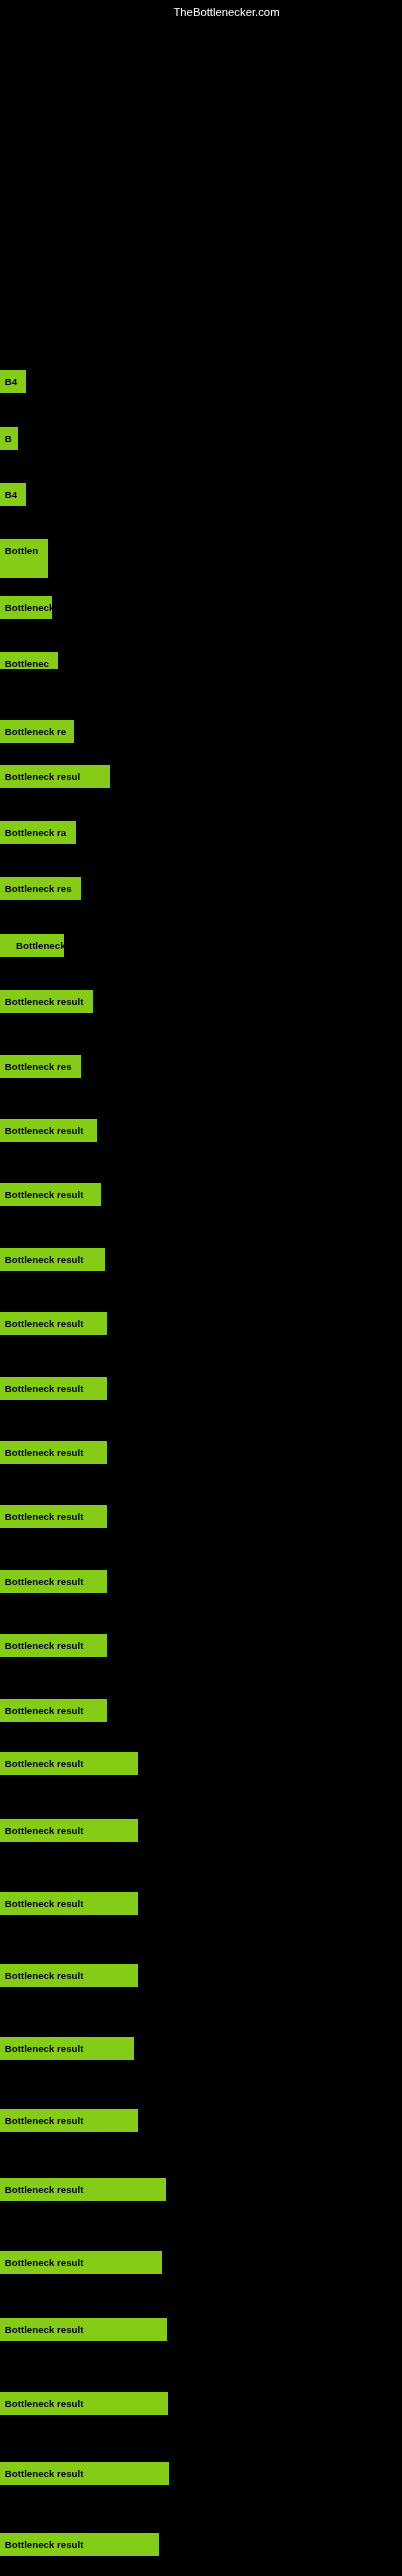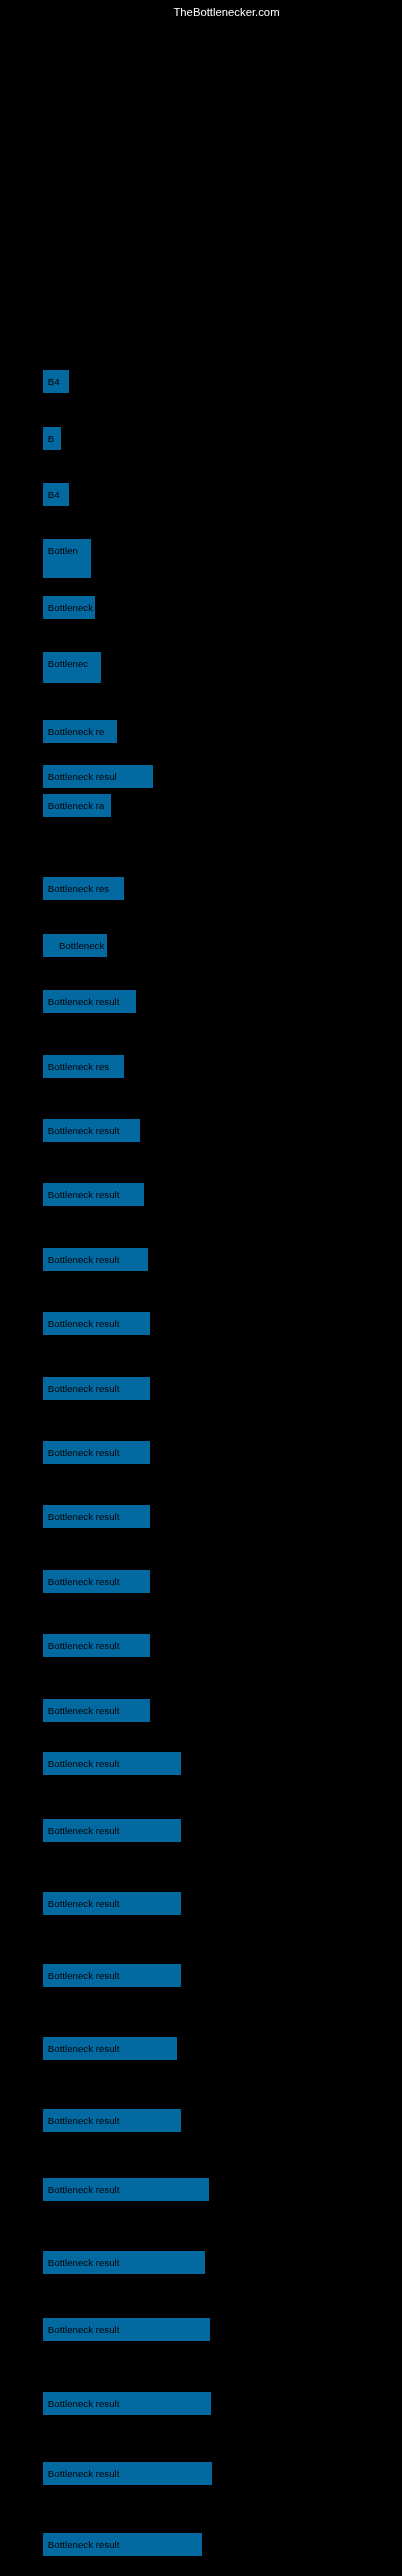--- a/index.html
+++ b/index.html
@@ -19,46 +19,45 @@
       transform: translateX(-50%);
       color: #fff;
       font-size: 11.3px;
       white-space: nowrap;
       margin-left: 25px;
     }
 
     .bottleneck-item {
       position: absolute;
       left: 0;
-      background-color: #0369a1;
+      background-color: #84cc16;
       color: #000;
       font-size: 9.7px;
-      font-weight: normal;
+      font-weight: bold;
       padding: 1.6px 4.8px;
       display: inline-block;
       white-space: nowrap;
       overflow: hidden;
-      margin-left: 43px;
     }
   </style>
 </head>
 <body>
 
 <span class="site-title">TheBottlenecker.com</span>
 
 <div id="items-container">
     <div class="bottleneck-item" style="top: 370px; width: 26px; height: 22.5px; line-height: 19.3px;">B4</div>
     <div class="bottleneck-item" style="top: 427px; width: 17.7px; height: 22.5px; line-height: 19.3px;">B</div>
     <div class="bottleneck-item" style="top: 483px; width: 26px; height: 22.5px; line-height: 19.3px;">B4</div>
     <div class="bottleneck-item" style="top: 539px; width: 48px; height: 39px; line-height: 19.3px;">Bottlen</div>
     <div class="bottleneck-item" style="top: 596px; width: 52px; height: 22.5px; line-height: 19.3px;">Bottleneck r</div>
-    <div class="bottleneck-item" style="top: 652px; width: 58px; height: 31px; line-height: 19.3px;">Bottlenec</div>
+    <div class="bottleneck-item" style="top: 652px; width: 58px; height: 17px; line-height: 19.3px;">Bottlenec</div>
     <div class="bottleneck-item" style="top: 720px; width: 74px; height: 23px; line-height: 19.3px;">Bottleneck re</div>
     <div class="bottleneck-item" style="top: 765px; width: 110px; height: 22.5px; line-height: 19.3px;">Bottleneck resul</div>
-    <div class="bottleneck-item" style="top: 794px; width: 68px; height: 22.5px; line-height: 19.3px;">Bottleneck ra</div>
+    <div class="bottleneck-item" style="top: 821px; width: 76px; height: 22.5px; line-height: 19.3px;">Bottleneck ra</div>
     <div class="bottleneck-item" style="top: 877px; width: 81px; height: 22.5px; line-height: 19.3px;">Bottleneck res</div>
     <div class="bottleneck-item" style="top: 934px; width: 64px; height: 22.5px; line-height: 19.3px; padding-left: 16px;">Bottleneck</div>
     <div class="bottleneck-item" style="top: 990px; width: 93px; height: 22.5px; line-height: 19.3px;">Bottleneck result</div>
     <div class="bottleneck-item" style="top: 1055px; width: 81px; height: 22.5px; line-height: 19.3px;">Bottleneck res</div>
     <div class="bottleneck-item" style="top: 1119px; width: 97px; height: 22.5px; line-height: 19.3px;">Bottleneck result</div>
     <div class="bottleneck-item" style="top: 1183px; width: 101px; height: 22.5px; line-height: 19.3px;">Bottleneck result</div>
     <div class="bottleneck-item" style="top: 1248px; width: 105px; height: 22.5px; line-height: 19.3px;">Bottleneck result</div>
     <div class="bottleneck-item" style="top: 1312px; width: 107px; height: 22.5px; line-height: 19.3px;">Bottleneck result</div>
     <div class="bottleneck-item" style="top: 1377px; width: 107px; height: 22.5px; line-height: 19.3px;">Bottleneck result</div>
     <div class="bottleneck-item" style="top: 1441px; width: 107px; height: 22.5px; line-height: 19.3px;">Bottleneck result</div>

